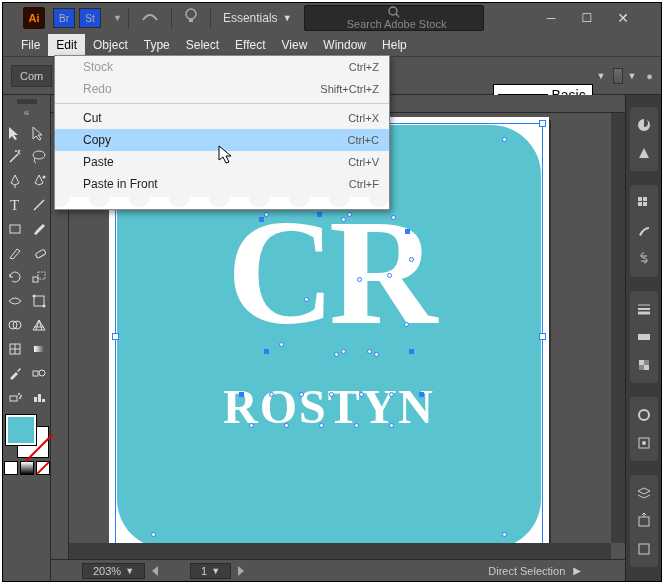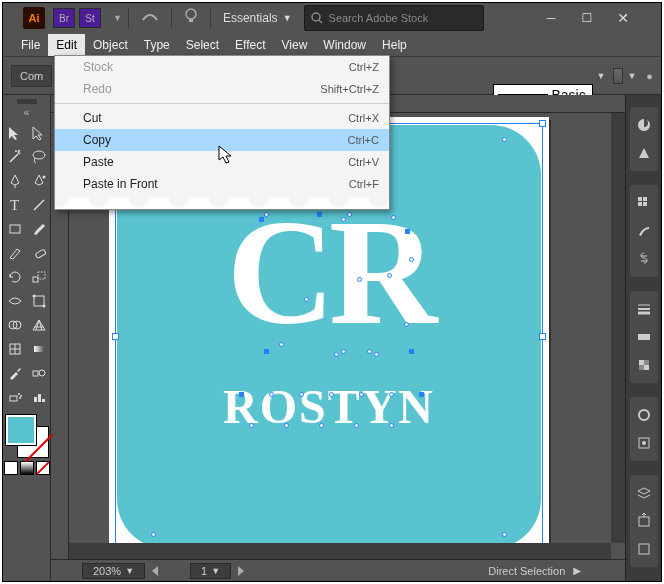--- a/index.html
+++ b/index.html
@@ -2,27 +2,27 @@
 <html><head>
 <meta charset="utf-8">
 <style>
   * { box-sizing: border-box; margin: 0; padding: 0; font-family: 'Segoe UI', Tahoma, sans-serif; }
   body { width: 664px; height: 584px; background: #fff; overflow: hidden; }
   .window { width: 660px; height: 580px; margin: 2px; border: 1px solid #000; background: #535353; display: flex; flex-direction: column; }
 
   
   .titlebar { height: 30px; background: #535353; display: flex; align-items: center; padding: 0 20px; }
   .titlebar .ai-logo { width: 22px; height: 22px; background: #2b0c00; color: #ff7c00; font-size: 11px; font-weight: bold; display: inline-flex; align-items: center; justify-content: center; margin-right: 8px; border-radius: 2px; }
-  .titlebar .br-icon { width: 22px; height: 20px; background: #4c1d95; border: 1px solid #2a2a2a; display: inline-flex; align-items: center; justify-content: center; font-size: 10px; color: #b0b0b0; margin-right: 4px; }
+  .titlebar .br-icon { width: 22px; height: 20px; background: #1d4ed8; border: 1px solid #2a2a2a; display: inline-flex; align-items: center; justify-content: center; font-size: 10px; color: #b0b0b0; margin-right: 4px; }
   .titlebar .sep { width: 1px; height: 20px; background: #3a3a3a; margin: 0 6px; }
   .titlebar .swoosh-icon { color: #aaa; margin: 0 6px; }
   .titlebar .bulb-icon { color: #aaa; margin: 0 6px; }
   .workspace { color: #ddd; font-size: 12px; margin-left: 6px; display: flex; align-items: center; }
   .workspace .chev { margin-left: 5px; font-size: 9px; }
-  .search-stock { margin-left: 12px; background: #2a2a2a; border: 1px solid #1a1a1a; height: 26px; width: 180px; display: flex; align-items: center; padding: 0 6px; color: #888; font-size: 11px; border-radius: 2px; }
+  .search-stock { margin-left: 12px; background: #2a2a2a; border: 1px solid #1a1a1a; height: 26px; width: 180px; display: flex; align-items: center; padding: 0 6px; color: #888; font-size: 11px; border-radius: 2px; flex-direction: column; }
   .titlebar-spacer { flex: 1; }
   .winbtn { width: 36px; height: 22px; display: inline-flex; align-items: center; justify-content: center; color: #ddd; font-size: 12px; }
   .winbtn.close { font-size: 14px; }
 
   
   .menubar { height: 24px; background: #535353; display: flex; align-items: center; padding: 0 10px; border-bottom: 1px solid #3a3a3a; }
   .menubar .mi { color: #eee; font-size: 12px; padding: 0 8px; height: 22px; display: inline-flex; align-items: center; }
   .menubar .mi.open { background: #e8e8e8; color: #000000; }
 
   

